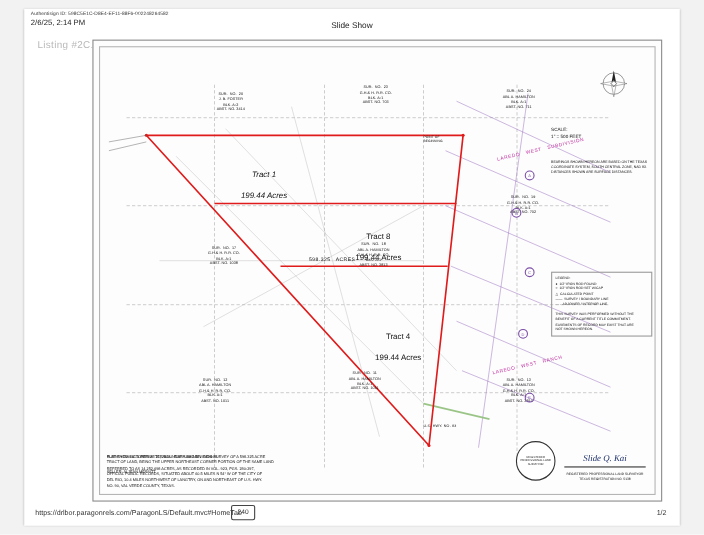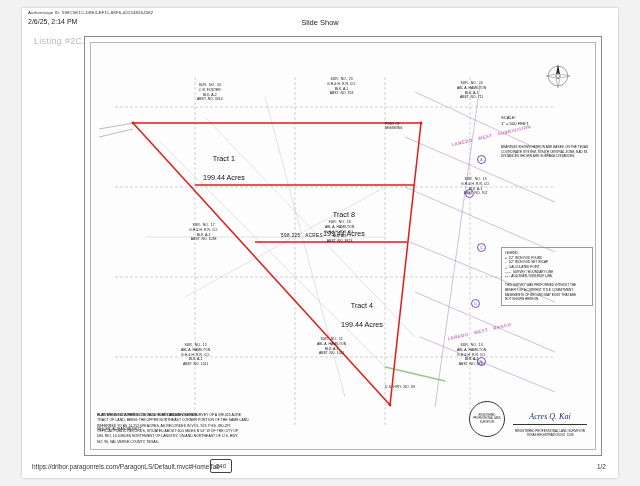--- a/index.html
+++ b/index.html
@@ -392,21 +392,21 @@
 BLK. A-1
 ABST. NO. 1011</div>
       <div class="blk" style="left:372px; top:306px;">SUR.  NO.  13
 ABL A. HAMILTON
 G.H.&amp; H. R.R. CO.
 BLK. A-1
 ABST. NO. 3810</div>
       <div class="blk left" style="left:300px; top:85px; font-size:3px;">POINT OF
 BEGINNING</div>
 
-      <div class="tract" style="left:102px; top:108px;">
+      <div class="tract" style="left:118px; top:108px;font-style:italic;">
         <span>Tract 1</span><br>
         <span>199.44 Acres</span>
       </div>
       <div class="tract" style="left:222px; top:164px;">
         <span>Tract 8</span><br>
         <span>199.44 Acres</span>
       </div>
       <div class="tract" style="left:240px; top:255px;">
         <span>Tract 4</span><br>
         <span>199.44 Acres</span>
@@ -446,21 +446,21 @@
 REFERRED TO AS 14,252.698 ACRES, AS RECORDED IN VOL. 923, PGS. 280-297,
 OFFICIAL PUBLIC RECORDS, SITUATED ABOUT 60.5 MILES N 54° W OF THE CITY OF
 DEL RIO, 10.4 MILES NORTHWEST OF LANGTRY, ON AND NORTHEAST OF U.S. HWY.
 NO. 90, VAL VERDE COUNTY, TEXAS.</div>
       <div class="surveyor-line">SURVEYED: OCTOBER 2 - 21, 2024.  FOR SAM ABEL DENNIS</div>
       <div class="seller-line">SELLER: ALJEAN MESSITT</div>
 
       <div class="seal">REGISTERED
 PROFESSIONAL
 LAND SURVEYOR</div>
-      <div class="signature">Acres Q. Kai</div>
+      <div class="signature">Slide Q. Kai</div>
       <div class="sig-rule"></div>
       <div class="sig-caption">REGISTERED PROFESSIONAL LAND SURVEYOR
 TEXAS REGISTRATION NO. 5138</div>
     </div>
 
     <div class="footer-url">https://drlbor.paragonrels.com/ParagonLS/Default.mvc#HomeTab</div>
     <div class="footer-badge">240</div>
     <div class="footer-page">1/2</div>
   </div>
 </div>

